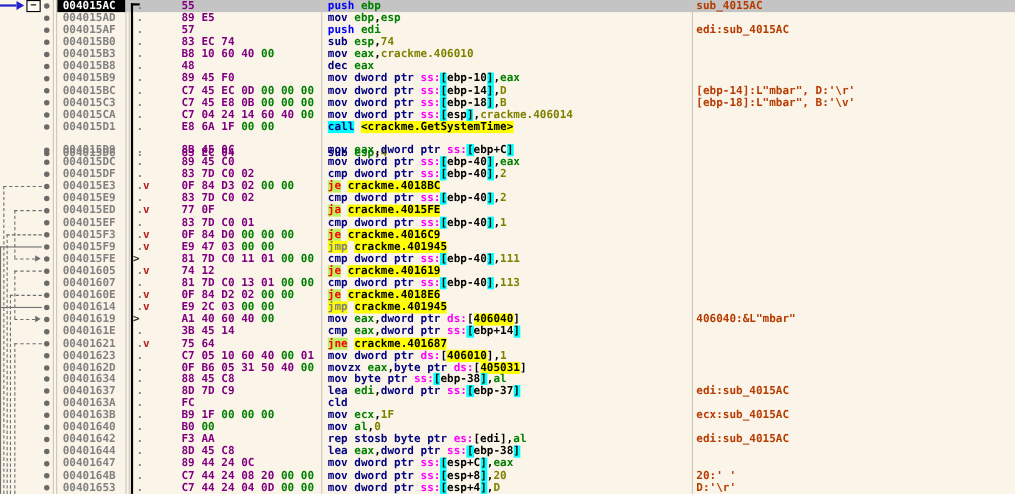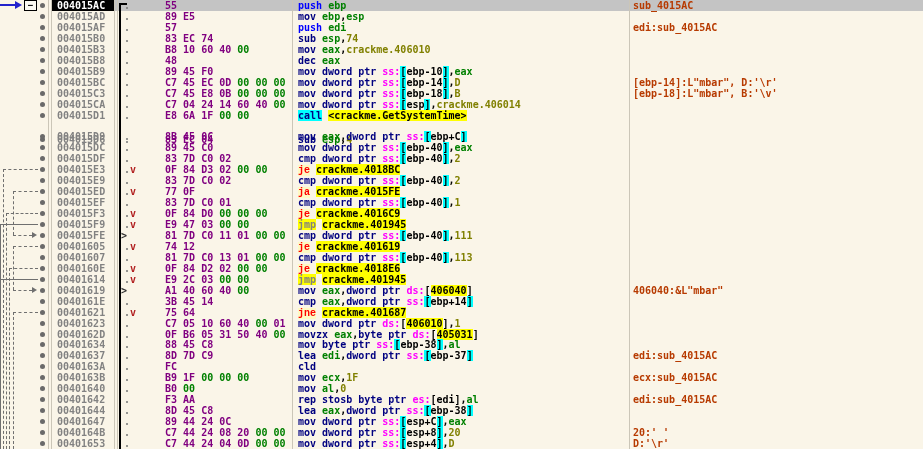--- a/index.html
+++ b/index.html
@@ -27,21 +27,21 @@
   .cmt{position:absolute;left:633px;top:0;color:#B73A00;}
   
   .c-n{color:#000080;}      
   .c-b{color:#0000FF;}      
   .c-seg{color:#FF00FF;}    
   .c-reg{color:#008000;}    
   .c-num{color:#808000;}    
   .c-t{color:#000;}         
   .c-cbr{color:#000;background:#00FFFF;}  
   .c-ybg{color:#000;background:#FFFF00;}  
-  .c-jcc{color:#FF0000;background:#fef9c3;font-family:Liberation Mono, monospace;}
+  .c-jcc{color:#FF0000;background:#bef264;}
   .c-jmp{color:#808080;background:#FFFF00;}
   .c-call{color:#000080;background:#00FFFF;}
   .c-tgt{color:#000;background:#FFFF00;}
   .by-m{color:#800080;}
   .by-z{color:#008000;text-align:right;}
   
   #gutter{position:absolute;left:0;top:0;width:55px;height:449px;z-index:2;}
   .jl-h{position:absolute;height:0;border-top:1px dashed #6F6F6F;}
   .jl-v{position:absolute;width:0;border-left:1px dashed #6F6F6F;}
   .solid-l.jl-h{border-top-style:solid;}

